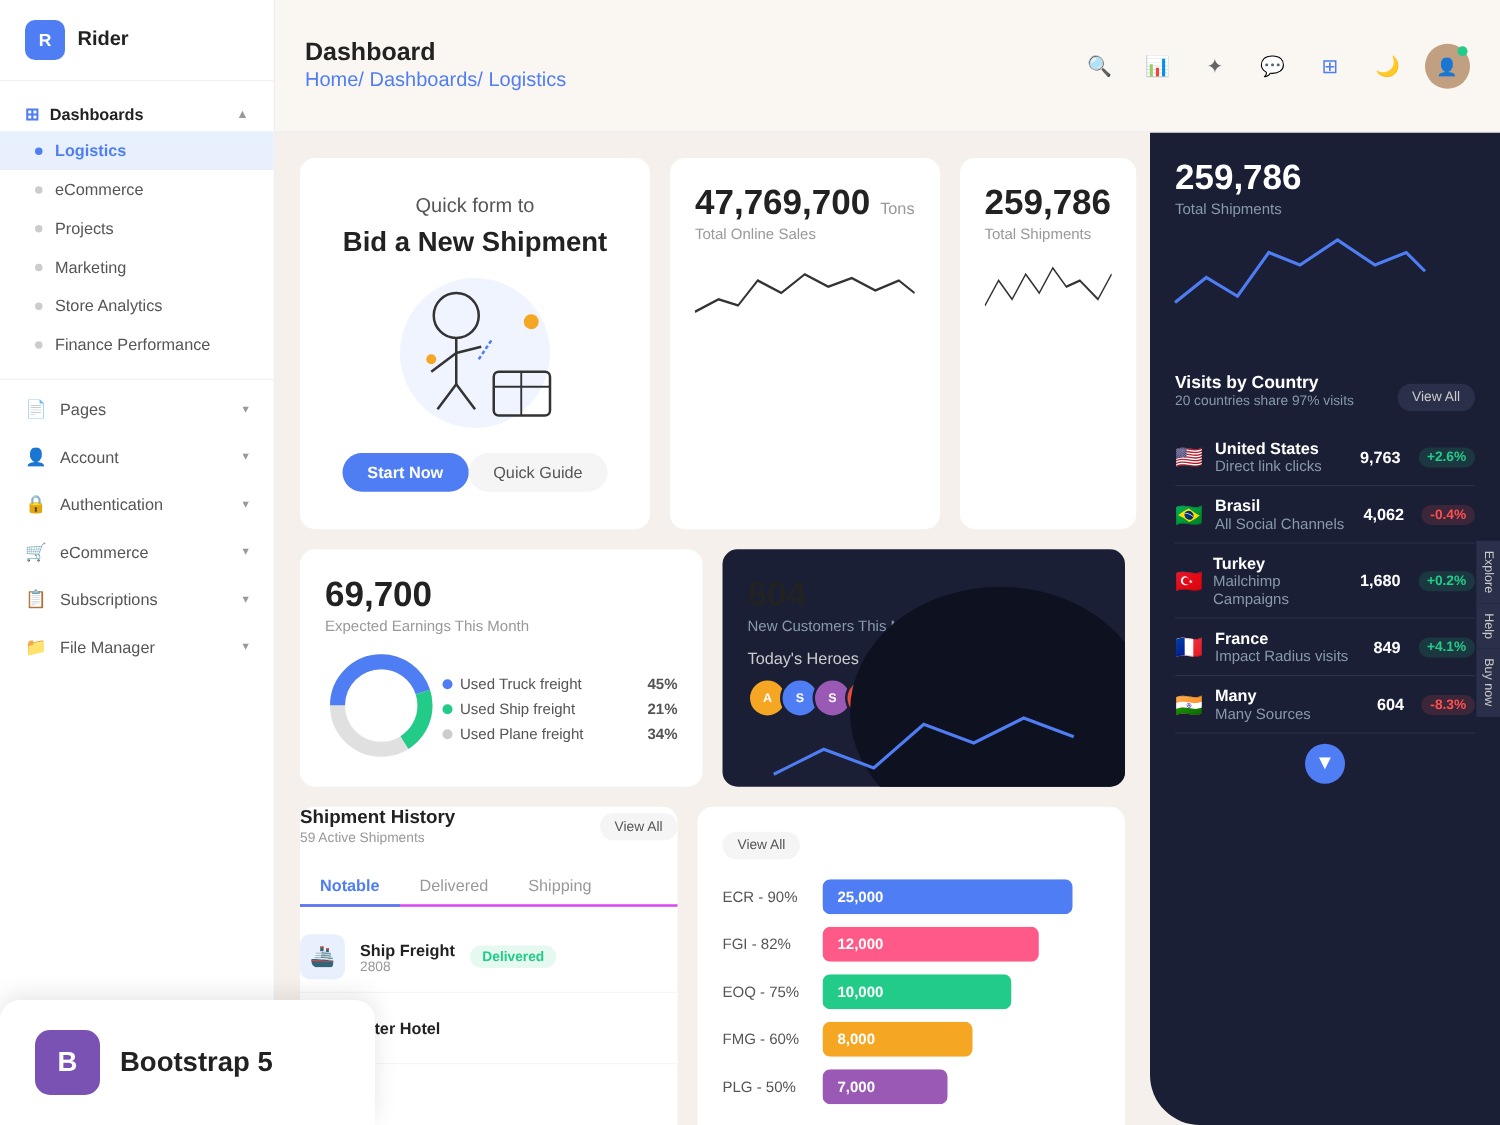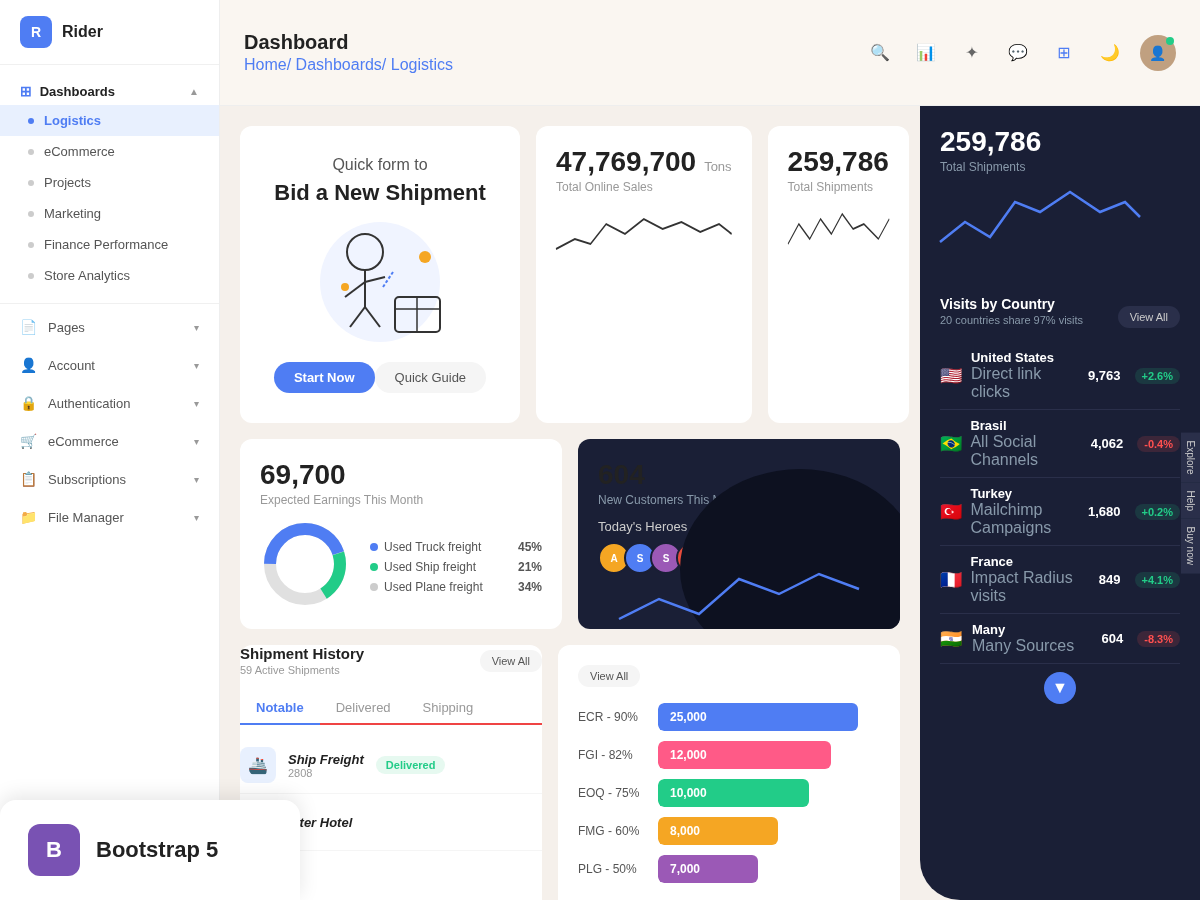--- a/index.html
+++ b/index.html
@@ -56,45 +56,45 @@
     .btn-secondary { background: #f5f5f5; color: #555; border: none; border-radius: 20px; padding: 8px 20px; font-size: 13px; cursor: pointer; }
 
     
     .stat-card { background: #fff; border-radius: 12px; padding: 20px; flex: 1; }
     .stat-value { font-size: 28px; font-weight: 700; color: #222; }
     .stat-label { font-size: 12px; color: #999; margin-top: 2px; }
     .mini-chart { height: 60px; margin-top: 10px; }
 
     
     .donut-card { background: #fff; border-radius: 12px; padding: 20px; flex: 1; }
-    .donut-wrap { display: flex; align-items: center; gap: 20px; }
+    .donut-wrap { display: flex; align-items: center; gap: 4px; }
     .legend-item { display: flex; align-items: center; justify-content: space-between; font-size: 12px; color: #555; margin-top: 6px; }
     .legend-dot { width: 8px; height: 8px; border-radius: 50%; margin-right: 6px; flex-shrink: 0; }
     .legend-row { display: flex; align-items: center; }
 
     
     .heroes-section { margin-top: 12px; }
     .heroes-title { font-size: 13px; color: #ccc; margin-bottom: 8px; }
     .avatars-row { display: flex; gap: -4px; }
     .mini-avatar { width: 32px; height: 32px; border-radius: 50%; border: 2px solid #1a1f36; margin-left: -4px; display: flex; align-items: center; justify-content: center; font-size: 10px; font-weight: 600; color: #fff; }
     .mini-avatar:first-child { margin-left: 0; }
 
     
     .bottom-row { display: flex; gap: 16px; }
     .shipment-card { background: #fff; border-radius: 12px; flex: 1; }
     .card-header-row { display: flex; align-items: center; justify-content: space-between; margin-bottom: 16px; }
     .card-title { font-size: 15px; font-weight: 700; color: #222; }
     .card-subtitle { font-size: 11px; color: #999; margin-top: 2px; }
     .view-all-btn { background: #f5f5f5; border: none; border-radius: 12px; padding: 5px 12px; font-size: 11px; color: #555; cursor: pointer; }
-    .tabs-row { display: flex; gap: 0; border-bottom: 2px solid #ef4444; margin-bottom: 12px; }
+    .tabs-row { display: flex; gap: 0; border-bottom: 2px solid #d946ef; margin-bottom: 12px; }
     .tab { padding: 8px 16px; font-size: 13px; color: #999; cursor: pointer; border-bottom: 2px solid transparent; margin-bottom: -2px; }
     .tab.active { color: #4f7df3; border-bottom-color: #4f7df3; font-weight: 600; }
     .shipment-item { display: flex; align-items: center; gap: 12px; padding: 10px 0; border-bottom: 1px solid #f5f5f5; }
     .shipment-icon { width: 36px; height: 36px; background: #e8f0fe; border-radius: 8px; display: flex; align-items: center; justify-content: center; color: #4f7df3; font-size: 16px; }
-    .shipment-info .name { font-size: 13px; font-weight: 600; color: #222; font-style: italic; }
+    .shipment-info .name { font-size: 13px; font-weight: 600; color: #222; }
     .shipment-info .id { font-size: 11px; color: #999; }
     .badge { padding: 3px 10px; border-radius: 10px; font-size: 11px; font-weight: 600; }
     .badge-delivered { background: #e6f9f0; color: #22cc88; }
 
     
     .categories-card { background: #fff; border-radius: 12px; padding: 20px; flex: 1; }
     .bar-row { display: flex; align-items: center; gap: 10px; margin-bottom: 10px; }
     .bar-label { font-size: 12px; color: #555; width: 70px; flex-shrink: 0; }
     .bar-track { flex: 1; height: 28px; border-radius: 6px; overflow: hidden; }
     .bar-fill { height: 100%; border-radius: 6px; display: flex; align-items: center; padding-left: 12px; color: #fff; font-size: 12px; font-weight: 600; }
@@ -106,21 +106,21 @@
     .right-stat-value { font-size: 28px; font-weight: 700; color: #fff; }
     .right-stat-label { font-size: 12px; color: #8899aa; margin-top: 2px; }
     .side-labels { position: absolute; right: 0; top: 50%; transform: translateY(-50%); display: flex; flex-direction: column; gap: 0; }
     .side-label { writing-mode: vertical-rl; font-size: 10px; color: #ccc; background: #2a2f4a; padding: 8px 4px; cursor: pointer; }
     .countries-section { padding: 20px; }
     .countries-title { font-size: 14px; font-weight: 700; color: #fff; }
     .countries-subtitle { font-size: 11px; color: #8899aa; margin-top: 2px; margin-bottom: 12px; }
     .country-row { display: flex; align-items: center; gap: 8px; padding: 8px 0; border-bottom: 1px solid #2a2f4a; }
     .flag { font-size: 18px; width: 24px; }
     .country-info .c-name { font-size: 13px; font-weight: 600; color: #fff; }
-    .country-info .c-sub { font-size: 16px; color: #8899aa; }
+    .country-info .c-sub { font-size: 12px; color: #8899aa; }
     .country-num { margin-left: auto; font-size: 13px; font-weight: 600; color: #fff; }
     .change-badge { padding: 2px 7px; border-radius: 8px; font-size: 11px; font-weight: 600; margin-left: 6px; }
     .up { background: rgba(34,204,136,0.15); color: #22cc88; }
     .down { background: rgba(255,80,80,0.15); color: #ff5050; }
 
     
     svg { overflow: visible; }
 
     
     .bootstrap-overlay { position: absolute; bottom: 0; left: 0; width: 300px; background: #fff; border-radius: 16px 16px 0 0; padding: 24px 28px; box-shadow: 0 -4px 20px rgba(0,0,0,0.1); display: flex; align-items: center; gap: 16px; z-index: 10; }
@@ -155,25 +155,25 @@
     <div class="sidebar-item">
       <span class="dot"></span>
       <span>Projects</span>
     </div>
     <div class="sidebar-item">
       <span class="dot"></span>
       <span>Marketing</span>
     </div>
     <div class="sidebar-item">
       <span class="dot"></span>
-      <span>Finance Performance</span>
+      <span>Store Analytics</span>
     </div>
     <div class="sidebar-item">
       <span class="dot"></span>
-      <span>Store Analytics</span>
+      <span>Finance Performance</span>
     </div>
   </div>
 
   <div class="sidebar-divider"></div>
   <div class="sidebar-top-item">
     <span class="icon">📄</span>
     <span class="label">Pages</span>
     <span class="chevron">▾</span>
   </div>
   <div class="sidebar-top-item">

